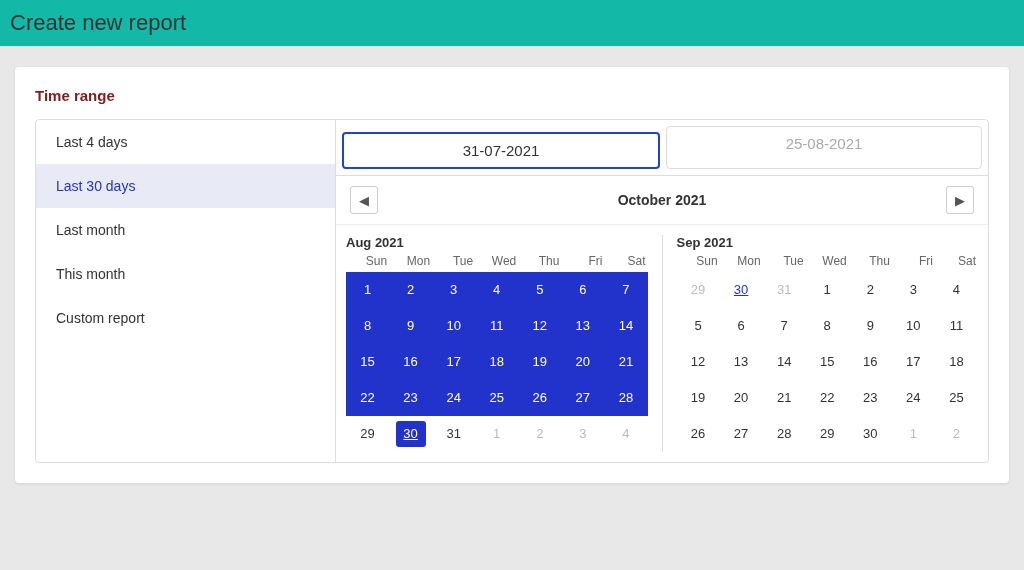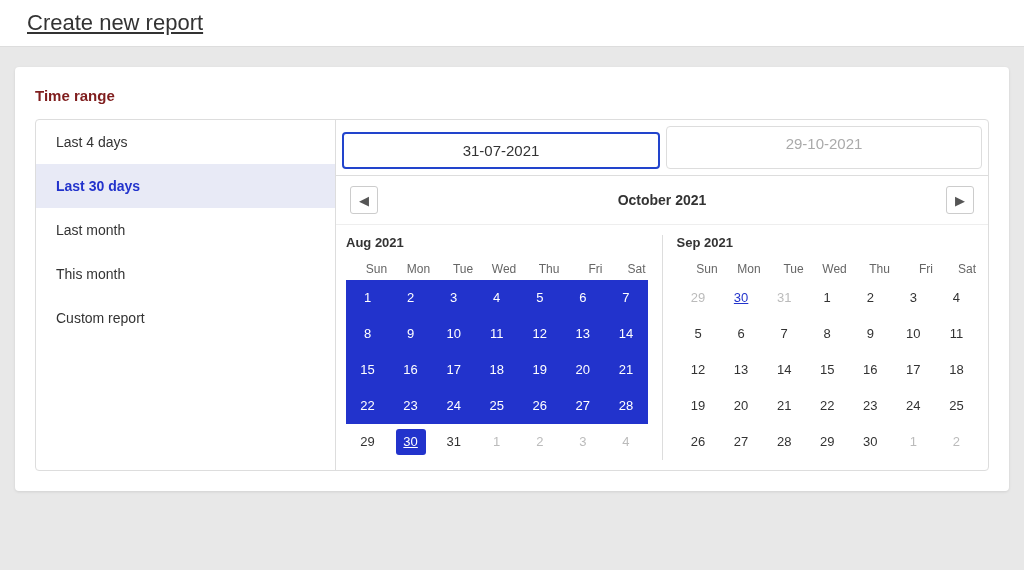--- a/index.html
+++ b/index.html
@@ -3,24 +3,23 @@
   <meta charset="utf-8">
   <style>
     * { box-sizing: border-box; margin: 0; padding: 0; }
     body {
       background: #e8e8e8;
       font-family: -apple-system, BlinkMacSystemFont, 'Segoe UI', Arial, sans-serif;
       font-size: 14px;
       color: #333;
     }
     .page-header {
-      background: #ffffff;
-      padding: 10px 20px 10px 27px;
+      background: #14b8a6;
+      padding: 10px 20px 10px 10px;
       border-bottom: 1px solid #ddd;
-      text-decoration: underline;
     }
     .page-title {
       font-size: 22px;
       font-weight: 400;
       color: #333;
     }
     .main-card {
       background: #fff;
       margin: 20px 15px;
       border-radius: 4px;
@@ -47,21 +46,21 @@
     }
     .range-option {
       padding: 14px 20px;
       cursor: pointer;
       color: #333;
       font-size: 14px;
     }
     .range-option.active {
       background: #e8eaf6;
       color: #2233cc;
-      font-weight: 700;
+      font-weight: 400;
     }
     
     .calendar-panel {
       flex: 1;
       padding: 0;
     }
     .date-inputs-wrapper {
       display: flex;
       border-bottom: 1px solid #ddd;
     }
@@ -120,21 +119,20 @@
       padding: 10px 0 10px 0;
     }
     .single-cal {
       flex: 1;
       padding: 0 10px;
     }
     .cal-month-label {
       font-size: 13px;
       font-weight: 600;
       color: #333;
-      margin-bottom: 8px;
     }
     .cal-grid {
       width: 100%;
       border-collapse: collapse;
     }
     .cal-grid th {
       text-align: right;
       font-size: 12px;
       color: #666;
       font-weight: 500;
@@ -182,21 +180,21 @@
         <div class="range-option active">Last 30 days</div>
         <div class="range-option">Last month</div>
         <div class="range-option">This month</div>
         <div class="range-option">Custom report</div>
       </div>
 
     <div class="calendar-panel">
 
       <div class="date-inputs-wrapper">
         <div class="date-field-active">31-07-2021</div>
-        <div class="date-field-inactive">29-10-2021</div>
+        <div class="date-field-inactive">25-08-2021</div>
       </div>
 
       <div class="cal-nav">
         <div class="cal-nav-btn">◀</div>
         <div class="cal-nav-title">October 2021</div>
         <div class="cal-nav-btn">▶</div>
       </div>
 
       <div class="calendars-wrapper">
         <div class="single-cal" id="left-calendar">

